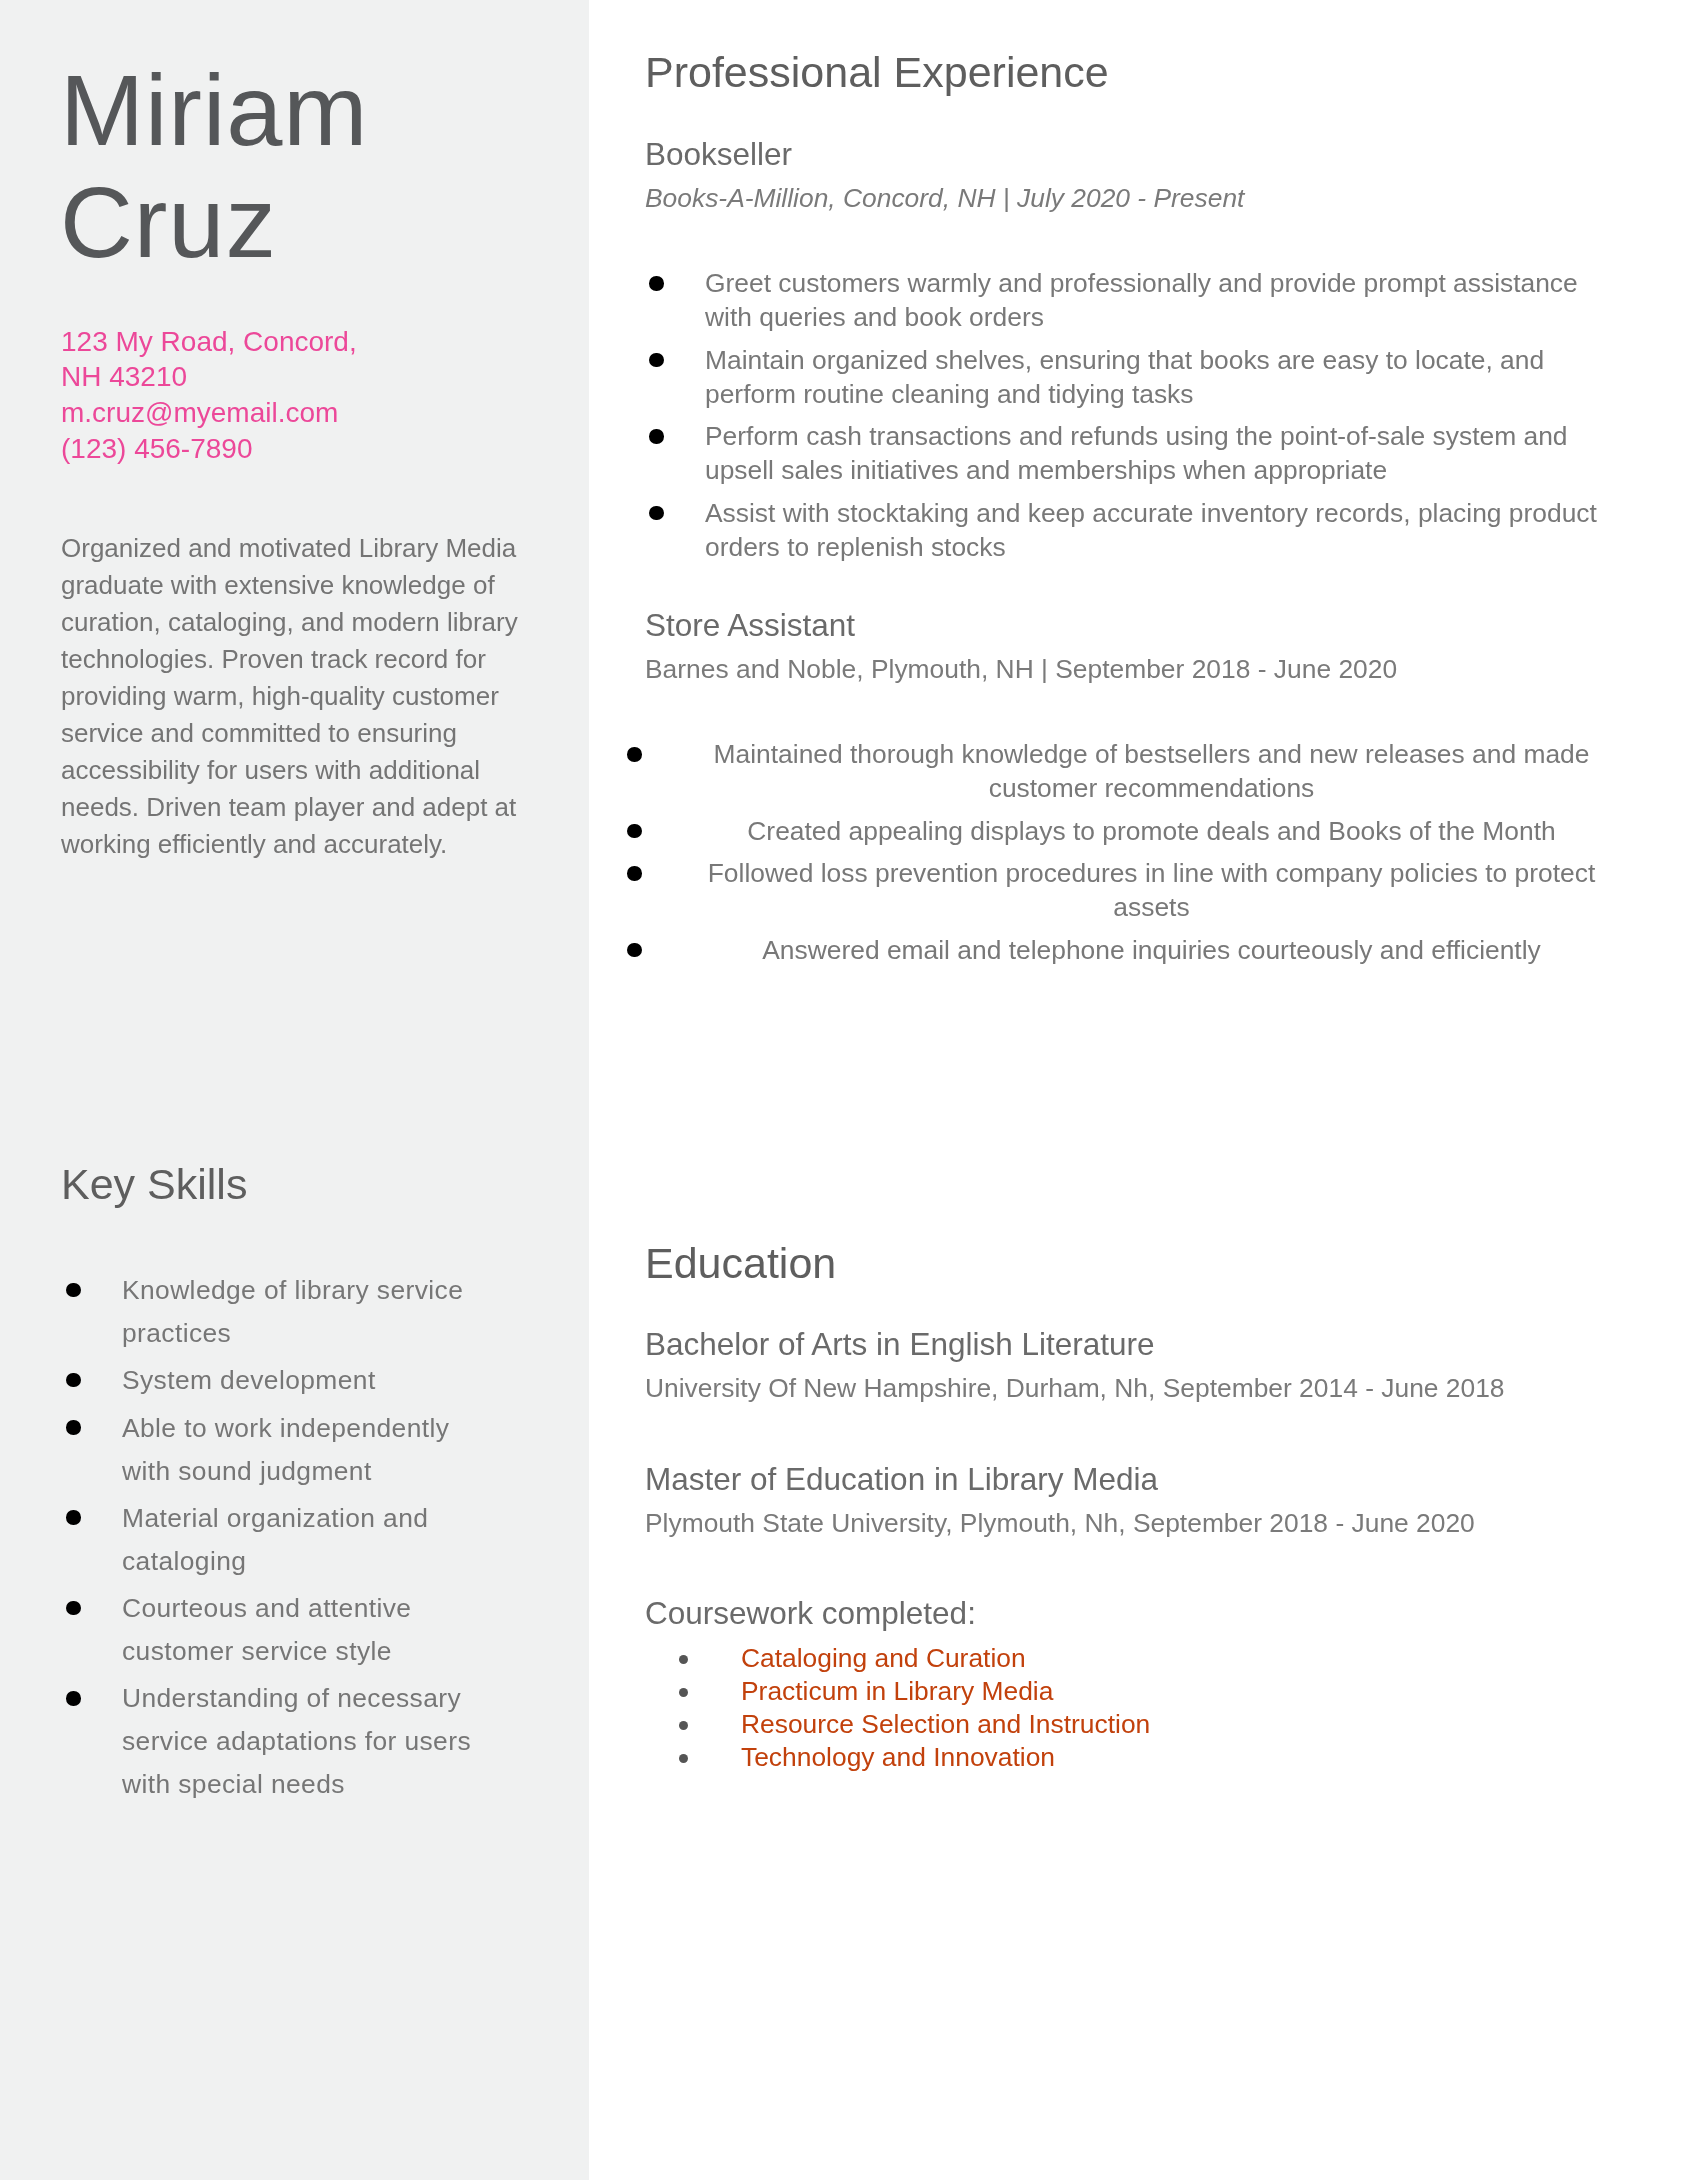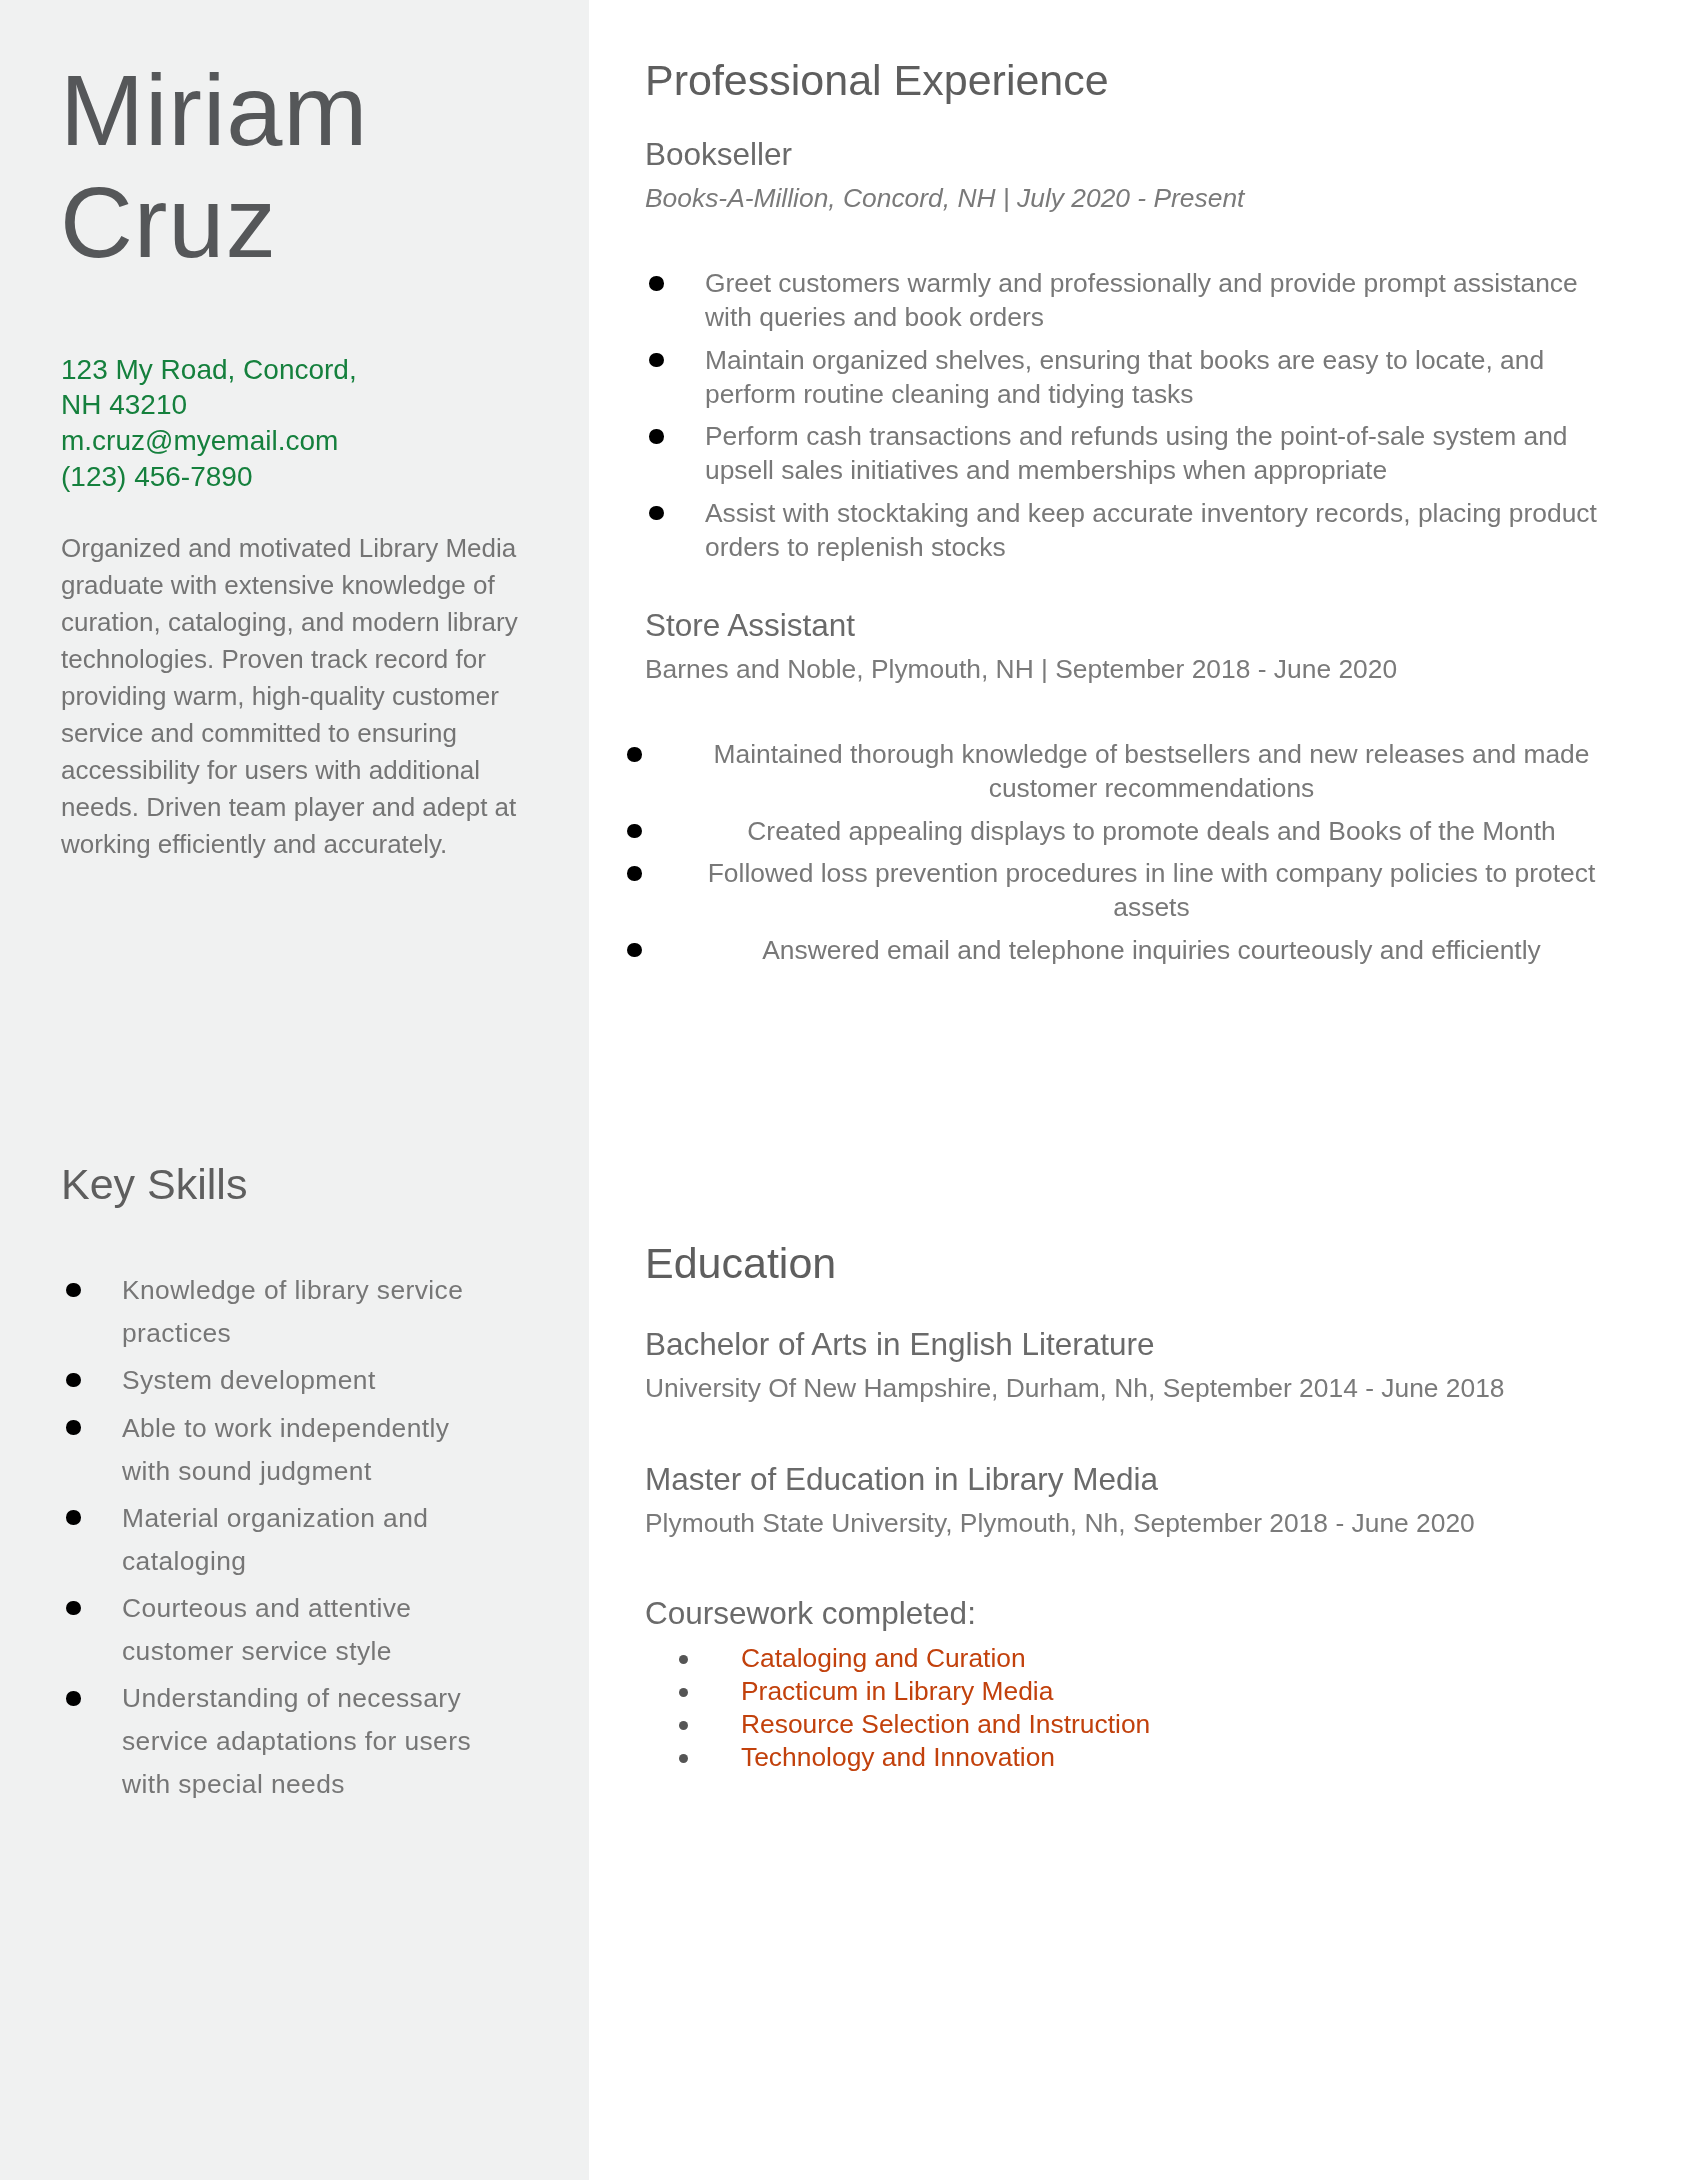--- a/index.html
+++ b/index.html
@@ -10,21 +10,21 @@
       color: #6b6b6b;
     }
     .sidebar {
       position: absolute; left: 0; top: 0; width: 589px; height: 2181px;
       background: #f0f1f1;
     }
     .abs { position: absolute; white-space: nowrap; }
     .name {
       left: 60px; font-size: 101px; color: #555759; line-height: 111px; letter-spacing: 0.9px;
     }
-    .contact { left: 61px; font-size: 28px; color: #15803d; line-height: 36px; margin-top: 28px; }
+    .contact { left: 61px; font-size: 28px; color: #ec4899; line-height: 36px; }
     .summary {
       position: absolute; left: 61px; top: 530px; width: 477px;
       font-size: 26px; line-height: 37px; color: #747474; white-space: normal;
     }
     .section-title-left { left: 61px; top: 1160px; font-size: 43px; color: #5e5e5e; }
     .skills { position: absolute; left: 0; top: 1269px; width: 589px; }
     .skill {
       position: relative; padding-left: 122px; width: 366px;
       font-size: 26.4px; line-height: 43px; color: #767676; margin-bottom: 4.3px;
       letter-spacing: 0.4px;
@@ -75,21 +75,21 @@
 <div class="abs section-title-left">Key Skills</div>
 <div class="skills">
   <div class="skill"><span class="dot"></span><span>Knowledge of library service practices</span></div>
   <div class="skill"><span class="dot"></span><span>System development</span></div>
   <div class="skill"><span class="dot"></span><span>Able to work independently with sound judgment</span></div>
   <div class="skill"><span class="dot"></span><span>Material organization and cataloging</span></div>
   <div class="skill"><span class="dot"></span><span>Courteous and attentive customer service style</span></div>
   <div class="skill"><span class="dot"></span><span>Understanding of necessary service adaptations for users with special needs</span></div>
 </div>
 
-<div class="abs right-title" style="top:56px;">Professional Experience</div>
+<div class="abs right-title" style="top:48px;">Professional Experience</div>
 
 <div class="abs job-title" style="top:136px;">Bookseller</div>
 <div class="abs job-meta italic" style="top:183px;">Books-A-Million, Concord, NH | July 2020 - Present</div>
 <div class="bullets b1">
   <div class="bullet"><span class="dot"></span><span>Greet customers warmly and professionally and provide prompt assistance with queries and book orders</span></div>
   <div class="bullet"><span class="dot"></span><span>Maintain organized shelves, ensuring that books are easy to locate, and perform routine cleaning and tidying tasks</span></div>
   <div class="bullet"><span class="dot"></span><span>Perform cash transactions and refunds using the point-of-sale system and upsell sales initiatives and memberships when appropriate</span></div>
   <div class="bullet"><span class="dot"></span><span>Assist with stocktaking and keep accurate inventory records, placing product orders to replenish stocks</span></div>
 </div>
 

